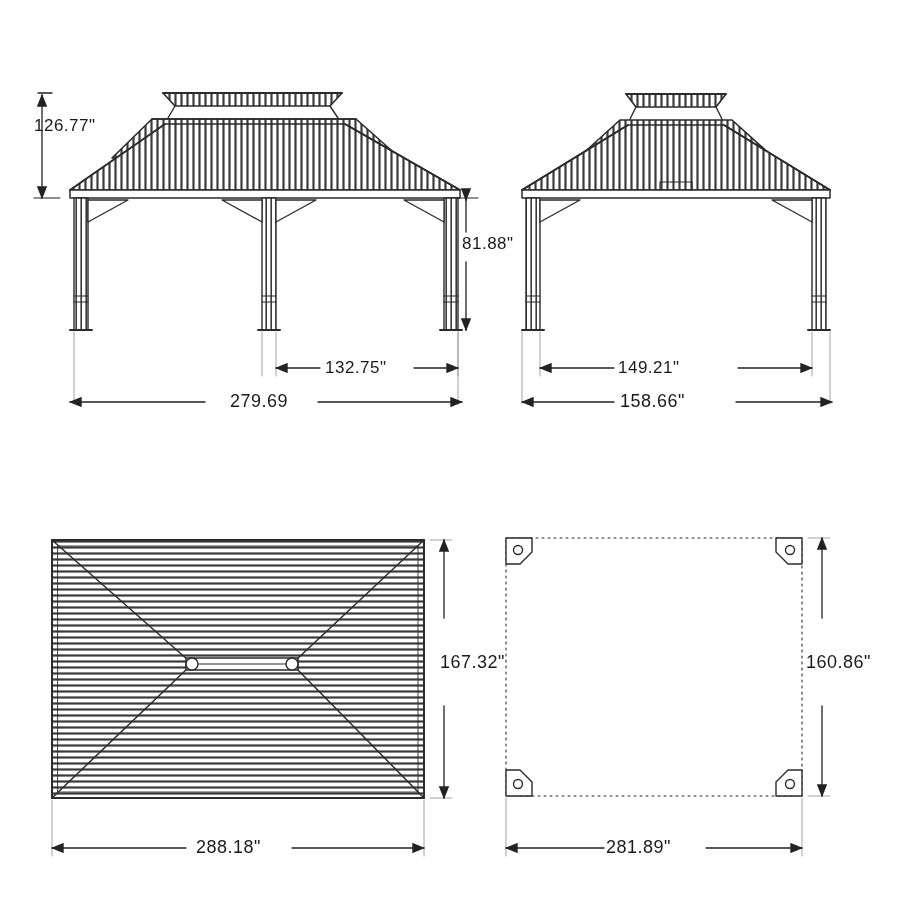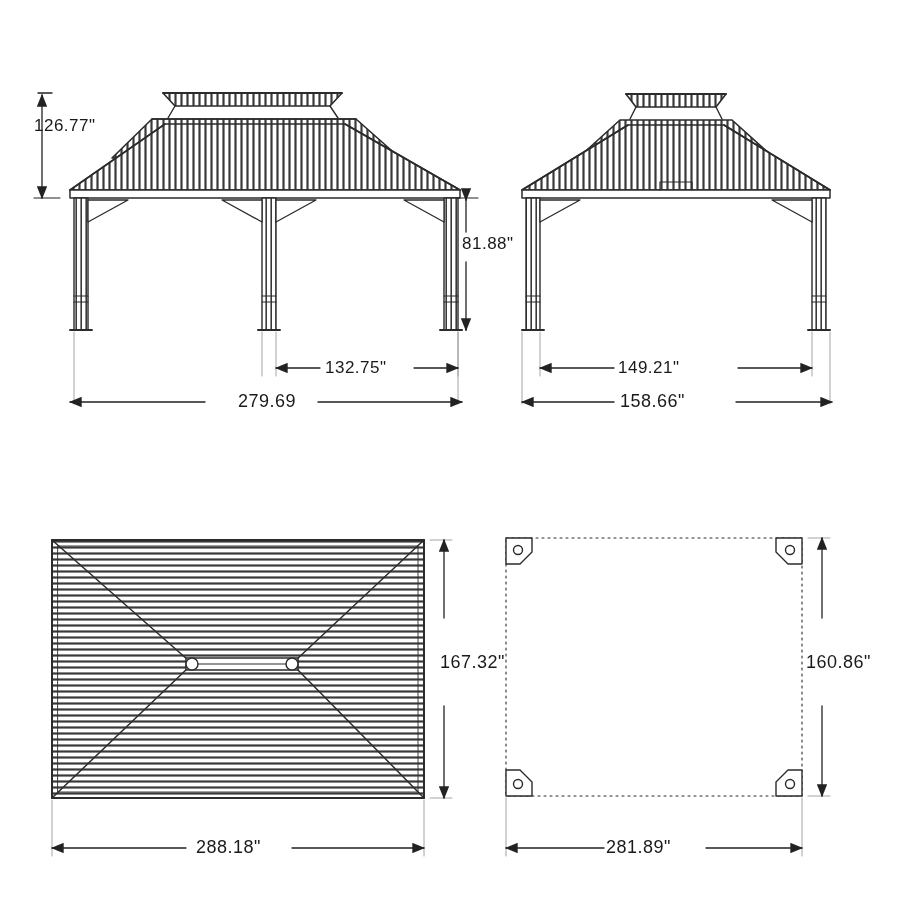--- a/index.html
+++ b/index.html
@@ -217,21 +217,21 @@
     </g>
   </svg>
 
   
   <div class="dim-label" style="left:34px; top:116px;">126.77"</div>
 
   <div class="dim-label" style="left:462px; top:234px;">81.88"</div>
 
   <div class="dim-label" style="left:325px; top:358px;">132.75"</div>
 
-  <div class="dim-label big" style="left:230px; top:391px;margin-left:8px;">279.69</div>
+  <div class="dim-label big" style="left:230px; top:391px;">279.69</div>
 
   <div class="dim-label" style="left:618px; top:358px;">149.21"</div>
 
   <div class="dim-label big" style="left:620px; top:391px;">158.66"</div>
 
   <div class="dim-label big" style="left:440px; top:652px;">167.32"</div>
 
   <div class="dim-label big" style="left:196px; top:837px;">288.18"</div>
 
   <div class="dim-label big" style="left:806px; top:652px;">160.86"</div>

